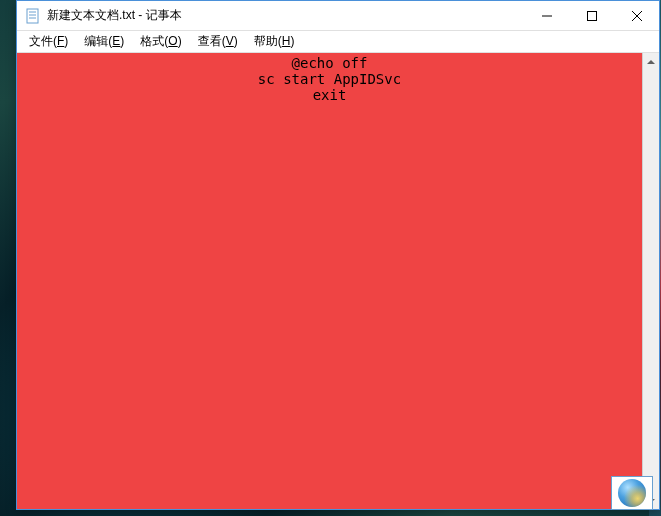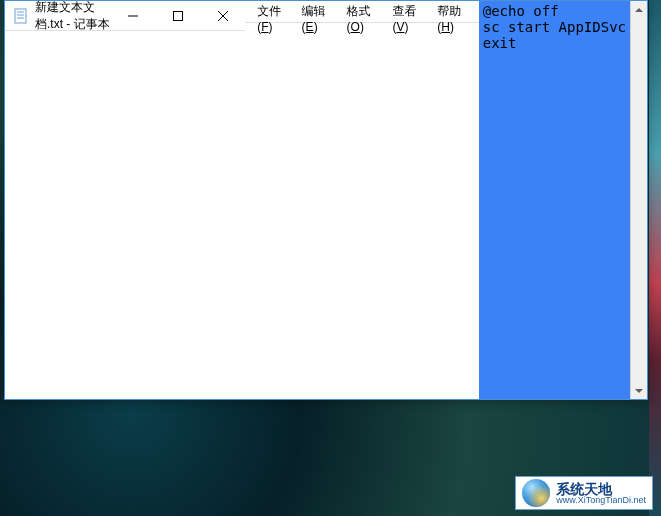--- a/index.html
+++ b/index.html
@@ -9,27 +9,27 @@
     font-family: "Microsoft YaHei", "SimSun", sans-serif;
     overflow: hidden;
   }
   .desktop {
     width: 661px; height: 516px;
     background: radial-gradient(circle at 20% 80%, #0a3d4a 0%, #062028 25%, #1a4540 50%, #052a35 100%);
     position: relative;
   }
   .window {
     position: absolute;
-    top: 0; left: 4px;
-    width: 644px; height: 400px;
+    top: 0; left: 16px;
+    width: 644px; height: 510px;
     background: #fff;
     border: 1px solid #4a90d9;
     box-shadow: 0 2px 10px rgba(0,0,0,0.3);
     display: flex;
-    flex-direction: row;
+    flex-direction: column;
   }
   .titlebar {
     height: 30px;
     background: #fff;
     display: flex;
     align-items: center;
     border-bottom: 1px solid #e0e0e0;
   }
   .titlebar-icon {
     width: 16px; height: 16px;
@@ -63,22 +63,23 @@
   .menu-item {
     font-size: 12px;
     color: #000;
     padding: 2px 8px;
     cursor: pointer;
   }
   .menu-item u { text-decoration: underline; }
   .editor-wrap {
     flex: 1;
     position: relative;
-    background: #3b82f6;
-    display: flex;
+    background: #ef4444;
+    display: flex;
+    text-align: center;
   }
   .editor {
     flex: 1;
     font-family: "SimSun", "NSimSun", monospace;
     font-size: 14px;
     line-height: 16px;
     white-space: pre;
     padding: 2px 4px;
     color: #000;
     overflow: hidden;
@@ -207,19 +208,15 @@
               <polygon points="0,0 8,0 4,4"></polygon>
             </svg>
         </div>
       </div>
     </div>
 
   </div>
 
   <div class="watermark">
     <div class="globe"></div>
-    <div class="wm-text">
-      <span class="wm-line1">系统天地</span>
-      <span class="wm-line2">www.XiTongTianDi.net</span>
-    </div>
   </div>
 
 </div>
 
 </body></html>

